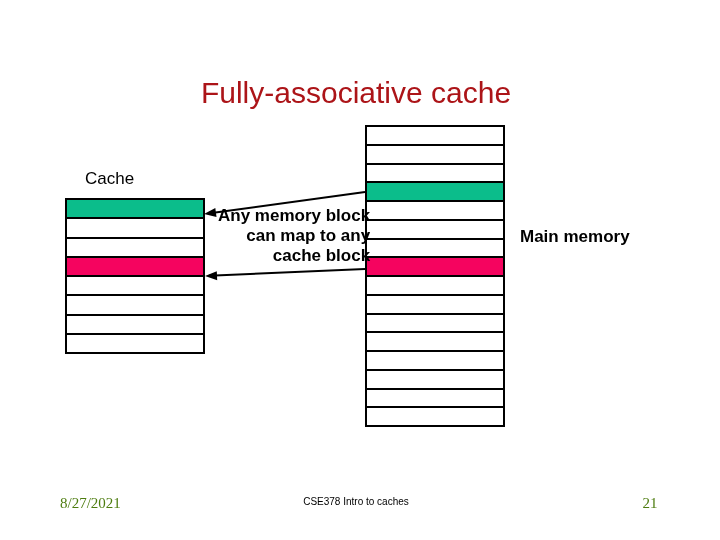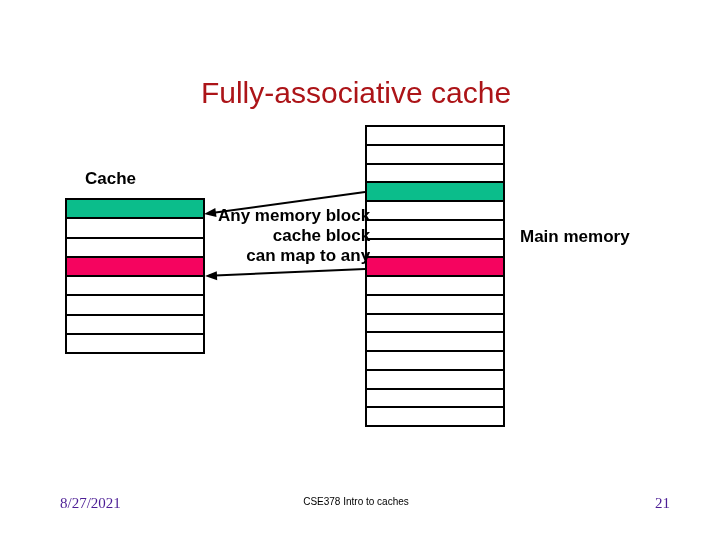--- a/index.html
+++ b/index.html
@@ -17,21 +17,21 @@
     margin: 0;
     text-align: center;
     font-size: 30px;
     font-weight: 500;
     letter-spacing: 0px;
   }
   .cache-label {
     position: absolute;
     left: 85px; top: 169px;
     font-size: 17px;
-    font-weight: 700;
+    font-weight: 400;
     color: #000;
   }
   .main-memory-label {
     position: absolute;
     left: 520px; top: 227px;
     font-size: 17px;
     font-weight: 700;
     color: #000;
   }
   .blocks-table {
@@ -60,24 +60,24 @@
     position: absolute;
     left: 0; top: 0;
     width: 720px; height: 540px;
     pointer-events: none;
   }
   .footer-date, .footer-page {
     position: absolute;
     top: 495px;
     font-family: "Liberation Serif", serif;
     font-size: 15px;
-    color: #4c1d95;
+    color: #4d7c0f;
   }
   .footer-date { left: 60px; }
-  .footer-page { left: 630px; width: 40px; text-align: right; }
+  .footer-page { left: 630px; width: 40px; text-align: center; }
   .footer-center {
     position: absolute;
     top: 496px; left: 0; right: 0;
     text-align: center;
     font-size: 10px;
     color: #000;
   }
 </style>
 </head>
 <body>
@@ -113,22 +113,22 @@
       <div class="trow"></div>
       <div class="trow"></div>
       <div class="trow"></div>
       <div class="trow"></div>
       <div class="trow"></div>
       <div class="trow"></div>
     </div>
 
   <div class="annotation">
     <div>Any memory block</div>
+    <div>can map to any</div>
     <div>cache block</div>
-    <div>can map to any</div>
   </div>
 
   <div class="main-memory-label">Main memory</div>
 
   <svg class="arrows" viewBox="0 0 720 540" xmlns="http://www.w3.org/2000/svg">
     <g>
       <line x1="365" y1="192" x2="208" y2="213.5" stroke="#000" stroke-width="2"></line>
       <polygon points="204,214 215.3,207.9 216.5,216.9" fill="#000"></polygon>
     </g>
     <g>

